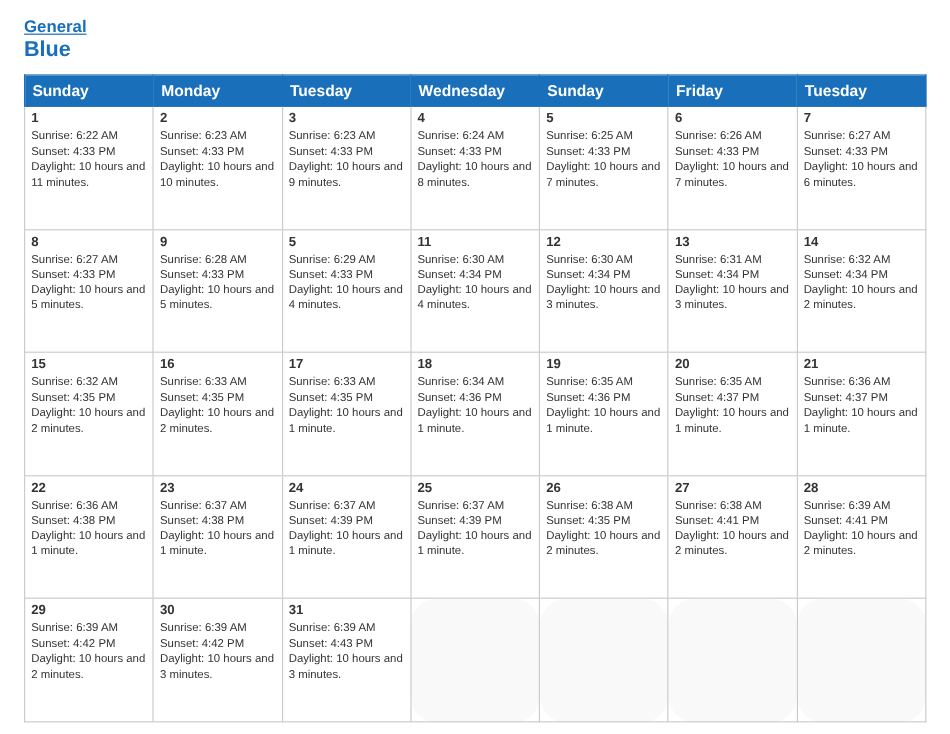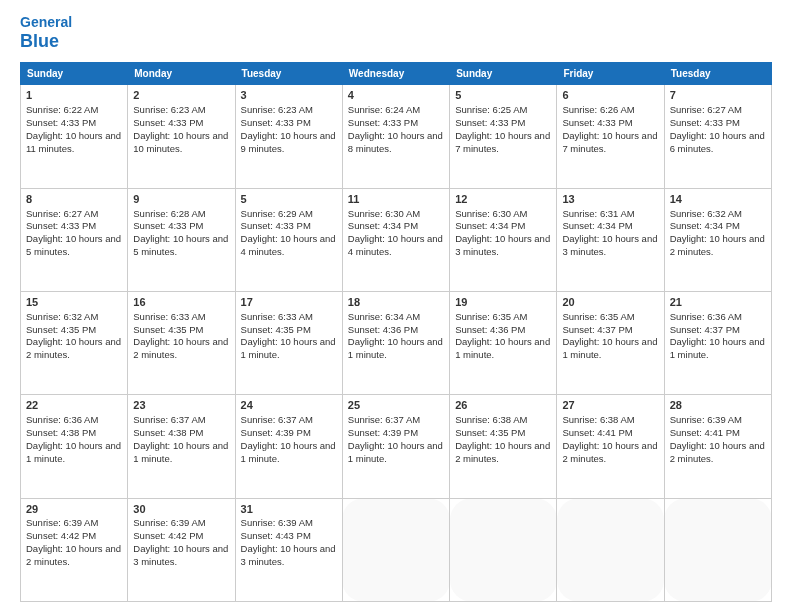--- a/index.html
+++ b/index.html
@@ -44,21 +44,21 @@
     }
     .calendar {
       width: 100%;
       border-collapse: collapse;
       flex: 1;
       font-size: 10px;
     }
     .calendar thead tr th {
       background: #1a6fba;
       color: #fff;
-      font-size: 10px;
+      font-size: 13px;
       font-weight: bold;
       padding: 5px 6px;
       text-align: left;
       border: 1px solid #1a6fba;
     }
     .calendar tbody tr td {
       border: 1px solid #ccc;
       vertical-align: top;
       padding: 3px 5px;
       width: calc(100% / 7);
@@ -83,21 +83,21 @@
     }
   </style>
 </head>
 <body>
 
 <div class="page" data-name="page">
   <div class="header" data-name="header">
     <div class="logo" data-name="logo">
 
       <div style="display:flex;flex-direction:column;line-height:1.1;margin-top:-4px;">
-        <span style="font-size:14px;font-weight:bold;color:#1a6fba;" data-name="logo-text-general">General</span>
+        <span style="font-size:14px;font-weight:bold;color:#1a6fba;text-decoration:underline;" data-name="logo-text-general">General</span>
         <span style="font-size:18px;font-weight:bold;color:#1a6fba;" data-name="logo-text-blue">Blue</span>
       </div>
     </div>
     <div class="title-block" data-name="title-block">
       <div class="main-title" data-name="page-title"></div>
       <div class="subtitle" data-name="page-subtitle"></div>
     </div>
   </div>
 
   <table class="calendar" data-name="calendar-table">

